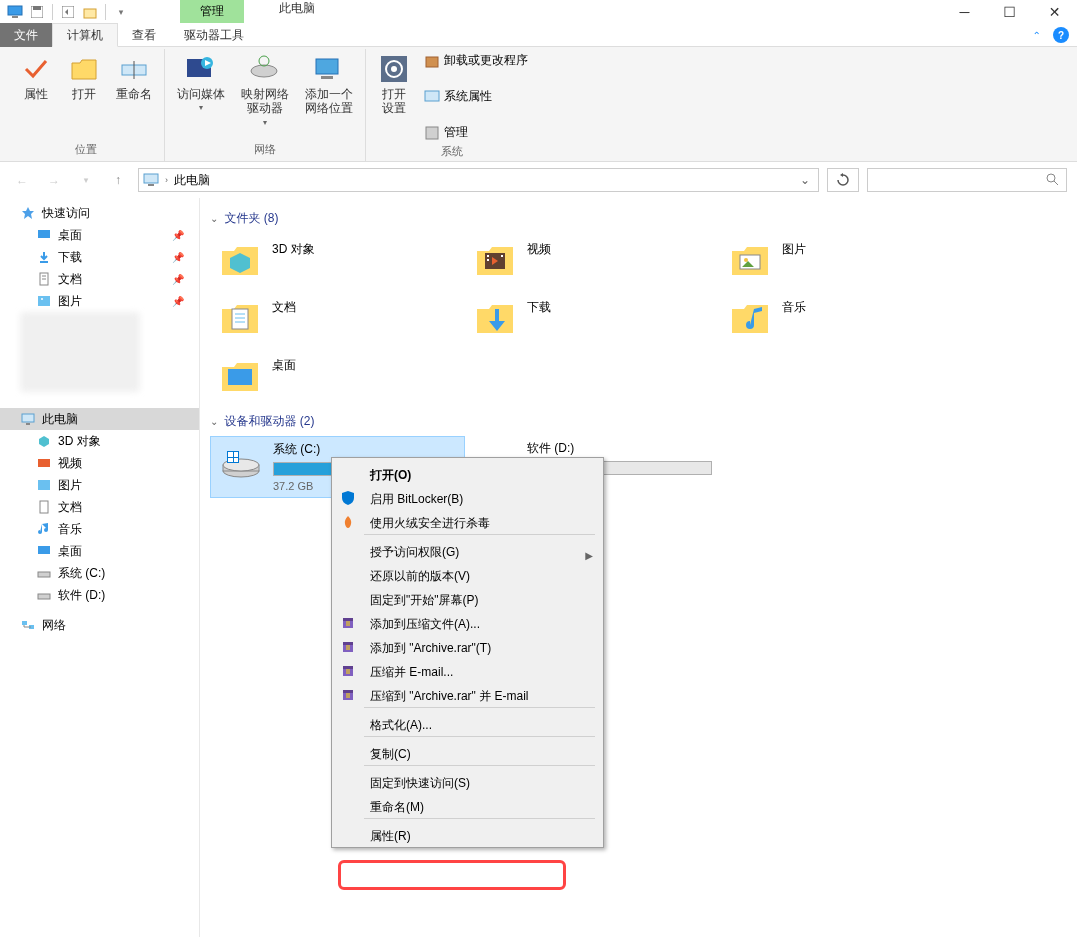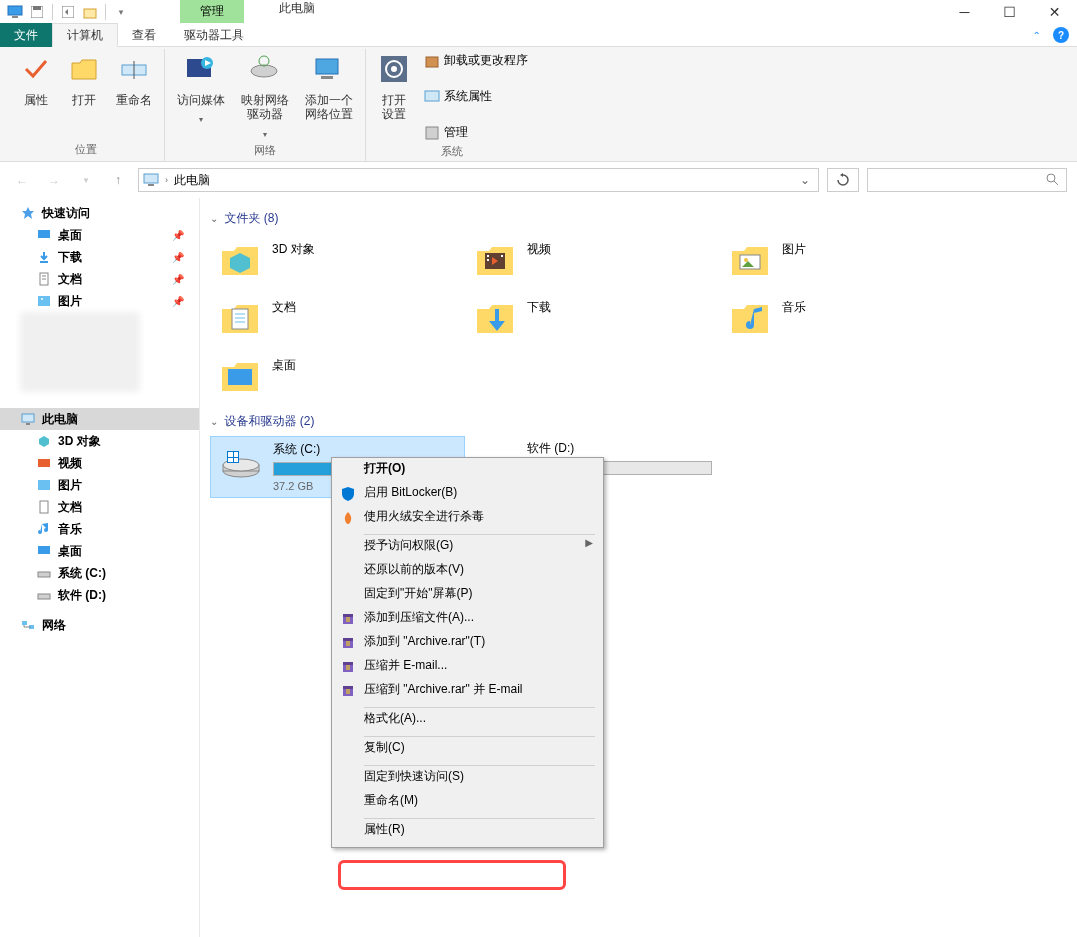--- a/index.html
+++ b/index.html
@@ -9,46 +9,46 @@
 .qat-icon { width: 18px; height: 18px; display: flex; align-items: center; justify-content: center; }
 .qat-sep { width: 1px; height: 16px; background: #d0d0d0; margin: 0 2px; }
 .titlebar-tabs { position: absolute; left: 180px; display: flex; }
 .titlebar-tab { padding: 3px 20px; height: 23px; display: flex; align-items: center; }
 .titlebar-tab.mgmt { background: #a0e29b; }
 .titlebar-title { margin-left: 35px; color: #333; }
 .window-controls { position: absolute; right: 0; top: 0; display: flex; }
 .wc-btn { width: 45px; height: 23px; display: flex; align-items: center; justify-content: center; color: #333; font-size: 14px; font-family: 'Segoe MDL2 Assets', sans-serif; }
 .menubar { height: 24px; background: #fff; display: flex; border-bottom: 1px solid #ddd; position: relative; }
 .menu-item { padding: 0 14px; height: 24px; display: flex; align-items: center; color: #333; }
-.menu-item.file { background: #0f766e; color: #fff; }
+.menu-item.file { background: #737373; color: #fff; }
 .menu-item.active { background: #f5f5f5; border-top: 1px solid #ddd; border-left: 1px solid #ddd; border-right: 1px solid #ddd; margin-bottom: -1px; border-bottom: 1px solid #f5f5f5; }
 .menubar-right { position: absolute; right: 8px; display: flex; align-items: center; height: 24px; gap: 12px; }
 .help-icon { width: 16px; height: 16px; background: #1a8cff; border-radius: 50%; color: #fff; display: flex; align-items: center; justify-content: center; font-size: 10px; font-weight: bold; }
 .ribbon { height: 115px; background: #f5f5f5; border-bottom: 1px solid #ddd; display: flex; padding: 2px 8px 0; }
 .ribbon-group { display: flex; flex-direction: column; align-items: center; border-right: 1px solid #ddd; padding: 2px 6px; }
 .ribbon-group:last-child { border-right: none; }
 .ribbon-row { display: flex; gap: 4px; flex: 1; }
-.ribbon-btn { display: flex; flex-direction: column; align-items: center; padding: 2px 6px; min-width: 42px; gap: 8px; }
+.ribbon-btn { display: flex; flex-direction: column; align-items: center; padding: 2px 6px; min-width: 42px; gap: 2px; }
 .ribbon-btn-icon { width: 32px; height: 32px; display: flex; align-items: center; justify-content: center; }
 .ribbon-btn-label { text-align: center; color: #333; line-height: 1.2; }
 .ribbon-group-label { color: #666; font-size: 11px; padding: 2px 0; }
 .ribbon-sys-row { display: flex; align-items: center; gap: 4px; padding: 1px 4px; }
 .ribbon-sys-icon { width: 16px; height: 16px; }
 .addrbar { height: 36px; display: flex; align-items: center; padding: 0 10px; gap: 8px; }
 .nav-btn { width: 24px; height: 24px; display: flex; align-items: center; justify-content: center; color: #888; }
 .nav-btn.disabled { color: #ccc; }
 .addr-input { flex: 1; height: 24px; border: 1px solid #ccc; display: flex; align-items: center; padding: 0 4px; gap: 6px; }
 .addr-crumb { display: flex; align-items: center; gap: 4px; }
 .addr-expand { margin-left: auto; color: #666; padding: 0 4px; }
 .refresh-box { width: 32px; height: 24px; border: 1px solid #ccc; display: flex; align-items: center; justify-content: center; }
 .search-box { width: 200px; height: 24px; border: 1px solid #ccc; display: flex; align-items: center; padding: 0 6px; }
 .search-icon { margin-left: auto; color: #888; }
 .content { display: flex; height: calc(100% - 198px); }
 .sidebar { width: 200px; border-right: 1px solid #e8e8e8; padding: 4px 0; overflow-y: auto; }
-.side-item { display: flex; align-items: center; padding: 3px 8px 3px 20px; gap: 6px; position: relative; height: 22px; font-weight: bold; }
+.side-item { display: flex; align-items: center; padding: 3px 8px 3px 20px; gap: 6px; position: relative; height: 22px; }
 .side-item.selected { background: #d8d8d8; }
 .side-item.lvl2 { padding-left: 36px; }
 .side-icon { width: 16px; height: 16px; display: flex; align-items: center; justify-content: center; }
 .side-pin { position: absolute; right: 14px; color: #888; font-size: 10px; }
 .side-blur { width: 120px; height: 80px; background: #f0f0f0; margin-left: 20px; filter: blur(3px); border-radius: 4px; }
 .main { flex: 1; padding: 6px 10px; overflow-y: auto; }
 .section-header { display: flex; align-items: center; gap: 6px; padding: 6px 0; }
 .section-chevron { color: #666; font-size: 10px; }
 .section-title { color: #26388d; }
 .folder-grid { display: flex; flex-wrap: wrap; }
@@ -56,21 +56,21 @@
 .folder-icon { width: 44px; height: 44px; display: flex; align-items: center; justify-content: center; }
 .folder-label { padding-top: 4px; }
 .drive-item { width: 255px; padding: 4px 8px; display: flex; gap: 10px; }
 .drive-item.selected { background: #cce8ff; border: 1px solid #99d1ff; }
 .drive-icon { width: 44px; height: 44px; display: flex; align-items: center; justify-content: center; }
 .drive-info { flex: 1; }
 .drive-bar { width: 100%; height: 14px; border: 1px solid #b0b0b0; background: #e8e8e8; margin: 4px 0; position: relative; }
 .drive-fill { height: 100%; background: #26a0da; }
 .drive-text { color: #666; font-size: 11px; }
 .context-menu { position: absolute; left: 331px; top: 457px; width: 273px; background: #f0f0f0; border: 1px solid #a0a0a0; box-shadow: 2px 2px 4px rgba(0,0,0,0.3); z-index: 100; padding: 2px; }
-.cm-item { height: 24px; display: flex; align-items: flex-start; padding: 0 8px 0 4px; gap: 6px; }
+.cm-item { height: 24px; display: flex; align-items: flex-end; padding: 0 8px 0 4px; gap: 12px; }
 .cm-item.bold { font-weight: bold; }
 .cm-icon { width: 20px; height: 20px; display: flex; align-items: center; justify-content: center; }
 .cm-arrow { margin-left: auto; color: #666; font-size: 10px; }
 .cm-sep { height: 1px; background: #d0d0d0; margin: 2px 6px 2px 30px; }
 .cm-highlight { position: absolute; left: 338px; top: 860px; width: 228px; height: 30px; border: 3px solid #ff4444; border-radius: 6px; z-index: 101; pointer-events: none; }
 svg { display: block; }
 </style>
 </head>
 <body>
 

